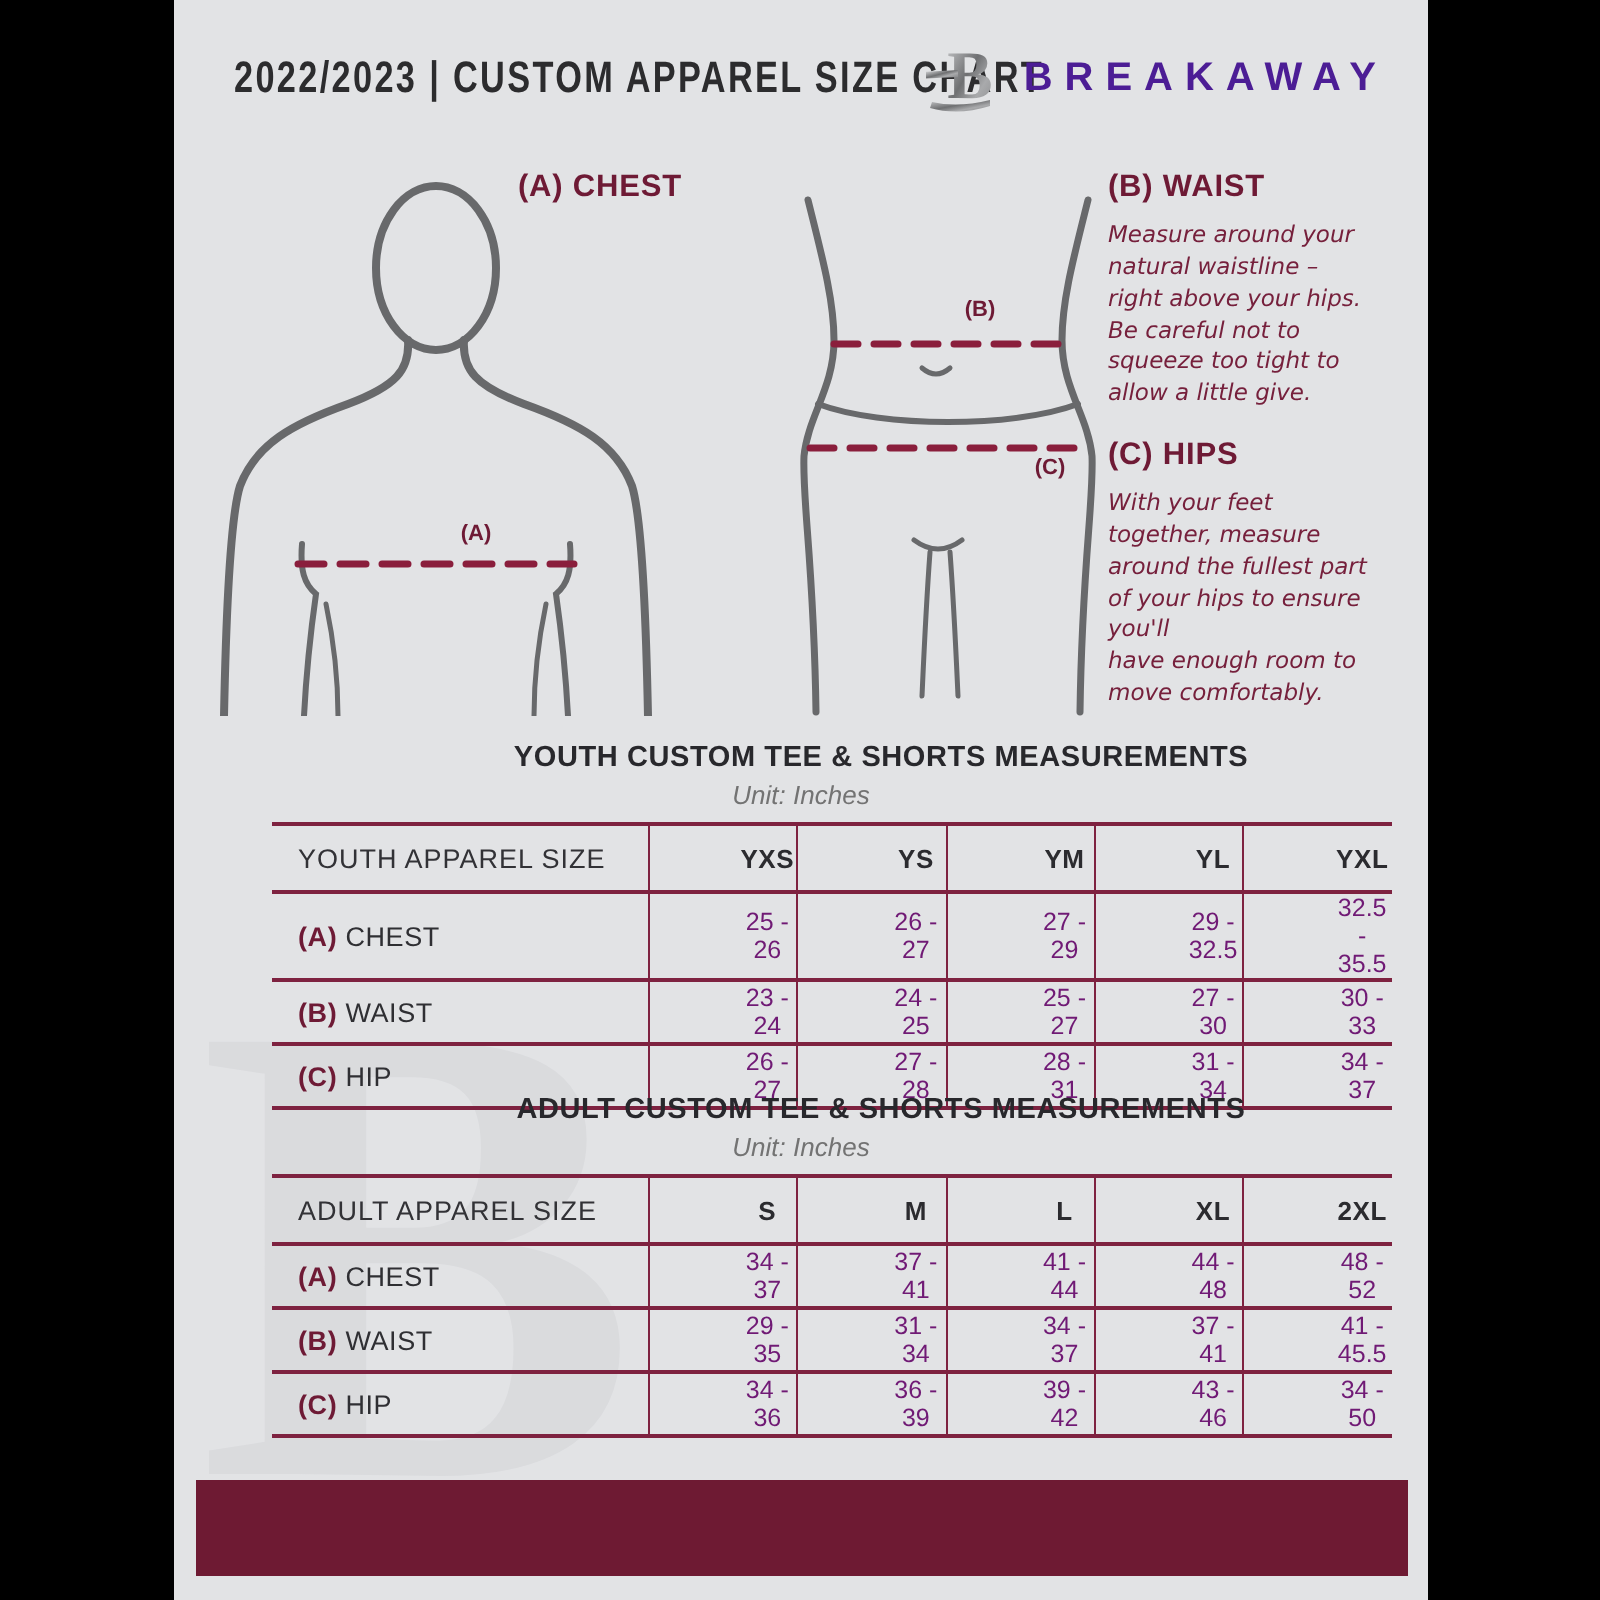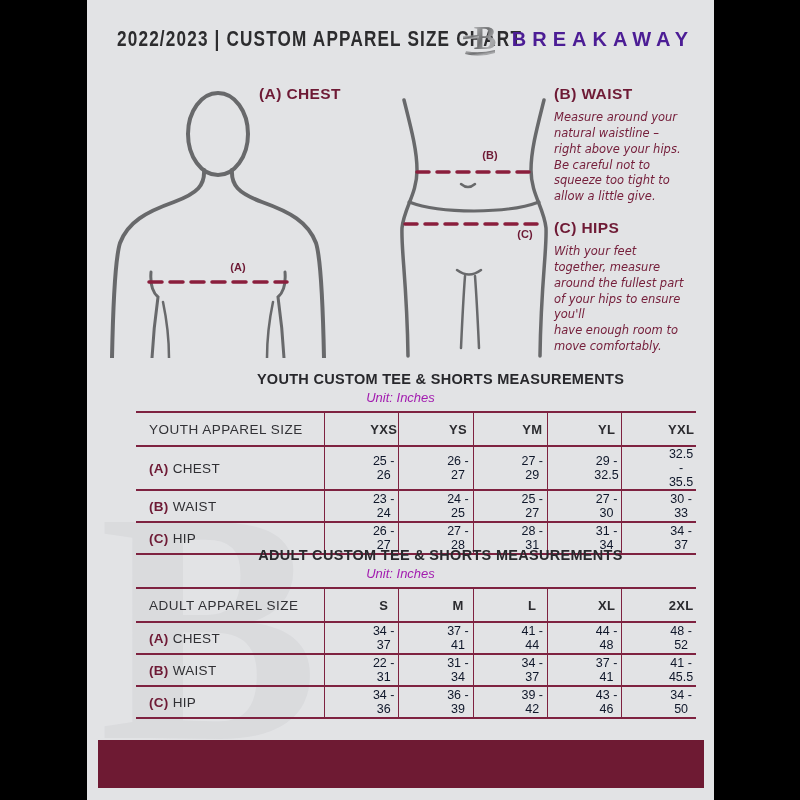--- a/index.html
+++ b/index.html
@@ -32,34 +32,34 @@
   .instr p{margin:0;font-family:"DejaVu Sans","Liberation Sans",sans-serif;font-style:italic;
            font-size:11.5px;line-height:1.38;white-space:pre-line;color:#76203C;}
   .instr-a{left:172px;top:85px;width:140px;}
   .instr-b{left:467px;top:85px;width:152px;}
   .instr-c{left:467px;top:219px;width:158px;}
 
   
   .tbl-title{position:absolute;left:0;width:707px;text-align:center;z-index:2;
              font-weight:700;font-size:14.5px;letter-spacing:.3px;color:#28282C;}
   .tbl-unit{position:absolute;left:0;width:627px;text-align:center;z-index:2;
-            font-style:italic;font-size:13px;color:#a21caf;}
+            font-style:italic;font-size:13px;color:#737373;}
   .youth-title{top:371px;} .youth-unit{top:390px;}
   .adult-title{top:547px;} .adult-unit{top:566px;}
 
   
   table.size-table{position:absolute;left:49px;width:560px;border-collapse:collapse;
                    table-layout:fixed;z-index:2;}
   .youth-table{top:411px;} .adult-table{top:587px;}
   .size-table th,.size-table td{text-align:center;vertical-align:middle;padding:0;}
   .size-table thead th{border-top:2px solid #7E2240;border-bottom:2px solid #7E2240;height:32px;
                        font-size:13px;font-weight:700;color:#2B2B2F;letter-spacing:.3px;}
   .size-table thead th.col-label{text-align:left;padding-left:13px;font-weight:400;
                                  font-size:13.5px;letter-spacing:.5px;width:175px;color:#323236;}
-  .size-table tbody td{border-bottom:2px solid #7E2240;height:30px;font-size:12.5px;color:#0f172a;}
+  .size-table tbody td{border-bottom:2px solid #7E2240;height:30px;font-size:12.5px;color:#701a75;}
   .size-table tbody td.row-label{text-align:left;padding-left:13px;font-size:13.5px;
                                  letter-spacing:.3px;color:#2F2F33;}
   .size-table th + th,.size-table td + td{border-left:1.5px solid #7E2240;padding-left:44px;}
   .prefix{color:#6E1A35;font-weight:800;}
 
   
   .footer-bar{position:absolute;left:11px;top:740px;width:606px;height:48px;background:#6E1A33;z-index:2;}
 </style>
 </head>
 <body>
@@ -194,21 +194,21 @@
           <tr>
             <td class="row-label"><span class="prefix">(A)</span> CHEST</td>
             <td>34 - 37</td>
             <td>37 - 41</td>
             <td>41 - 44</td>
             <td>44 - 48</td>
             <td>48 - 52</td>
           </tr>
           <tr>
             <td class="row-label"><span class="prefix">(B)</span> WAIST</td>
-            <td>22 - 31</td>
+            <td>29 - 35</td>
             <td>31 - 34</td>
             <td>34 - 37</td>
             <td>37 - 41</td>
             <td>41 - 45.5</td>
           </tr>
           <tr>
             <td class="row-label"><span class="prefix">(C)</span> HIP</td>
             <td>34 - 36</td>
             <td>36 - 39</td>
             <td>39 - 42</td>

